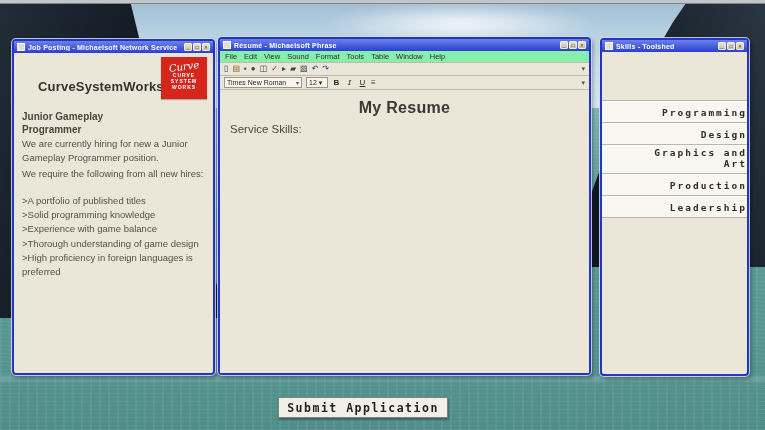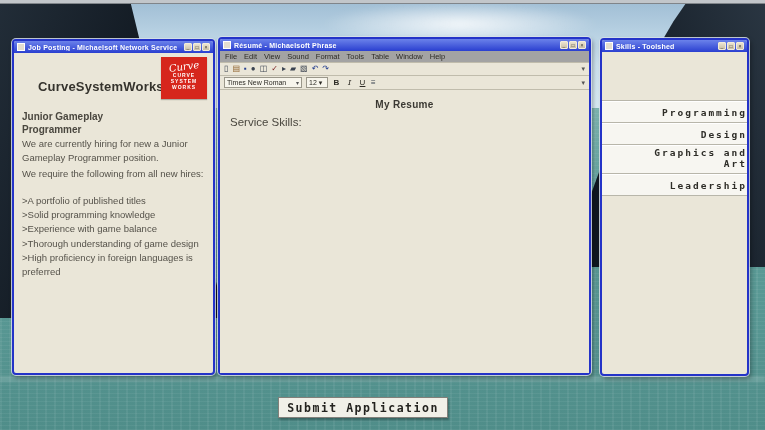--- a/index.html
+++ b/index.html
@@ -58,39 +58,39 @@
   .job-heading{margin:14px 0 0 0;font-size:10px;font-weight:bold;color:#4a473f;
     width:110px;line-height:1.3;}
   .job-par{margin:1px 0 0 0;font-size:9.5px;line-height:1.5;}
   .job-reqs{margin-top:13px;}
   .job-req{margin:0;font-size:9.5px;line-height:1.5;}
 
   
   .win-resume{left:218px;top:37px;width:369px;height:334px;}
   .menubar{height:11px;flex:0 0 11px;display:flex;align-items:center;gap:7px;
     padding:0 5px;font-size:7.5px;color:#2c2a24;border-bottom:1px solid #c0bcac;
-    background:#a3a3a3;}
+    background:#86efac;}
   .menu-item{cursor:default;}
   .toolbar{display:flex;align-items:center;gap:4px;padding:0 4px;
     border-bottom:1px solid #c0bcac;background:#eae6d8;}
   .toolbar1{height:12px;flex:0 0 12px;}
   .toolbar2{height:13px;flex:0 0 13px;}
   .tb-icon{font-size:8px;line-height:8px;color:#3a4350;}
   .tb-icon.c1{color:#8a5a20;} .tb-icon.c2{color:#27408f;} .tb-icon.c3{color:#7c2020;}
   .tb-more{margin-left:auto;font-size:7px;color:#555;}
   .font-select{display:flex;align-items:center;gap:2px;background:#f7f5ec;
     border:1px solid #9a978a;font-size:7px;color:#2c2a24;padding:0 2px;height:9px;width:72px;}
   .font-select .arrow{margin-left:auto;font-size:6px;color:#555;}
   .size-select{display:flex;align-items:center;gap:2px;background:#f7f5ec;
     border:1px solid #9a978a;font-size:7px;color:#2c2a24;padding:0 2px;height:9px;width:16px;}
   .fmt-btn{font-size:8px;line-height:9px;color:#2c2a24;width:9px;text-align:center;}
   .fmt-b{font-weight:bold;} .fmt-i{font-style:italic;font-family:"DejaVu Serif",serif;}
   .fmt-u{text-decoration:underline;}
   .doc-area{position:relative;flex:1;background:#eae6d8;overflow:hidden;}
-  .doc-title{margin:0;padding-top:9px;text-align:center;font-size:10px;font-weight:bold;
+  .doc-title{margin:0;padding-top:9px;text-align:center;font-size:16px;font-weight:bold;
     color:#3b3933;letter-spacing:.3px;}
   .doc-skills-label{margin:6px 0 0 0;padding-left:10px;font-size:11.5px;color:#4a473f;}
 
   
   .win-skills{left:600px;top:38px;width:145px;height:334px;}
   .skills-body{flex:1;overflow:hidden;}
   .skill-list{margin-top:48px;border-top:1px solid #b8b6aa;}
   .skill-btn{display:block;width:100%;background:#f7f6f1;border:none;
     border-bottom:1px solid #b8b6aa;box-shadow:inset 0 1px 0 #ffffff;
     padding:3px 0;text-align:right;cursor:pointer;}
@@ -212,18 +212,19 @@
       <button class="ctrl-btn">_</button>
       <button class="ctrl-btn">□</button>
       <button class="ctrl-btn">×</button>
     </span>
   </div>
   <div class="skills-body">
     <div class="skill-list">
       <button class="skill-btn"><span>Programming</span></button>
       <button class="skill-btn"><span>Design</span></button>
       <button class="skill-btn"><span>Graphics and Art</span></button>
+      <button class="skill-btn"><span>Production</span></button>
       <button class="skill-btn"><span>Leadership</span></button>
     </div>
   </div>
 </div>
 
 <button class="submit-btn">Submit Application</button>
 
 </body></html>

